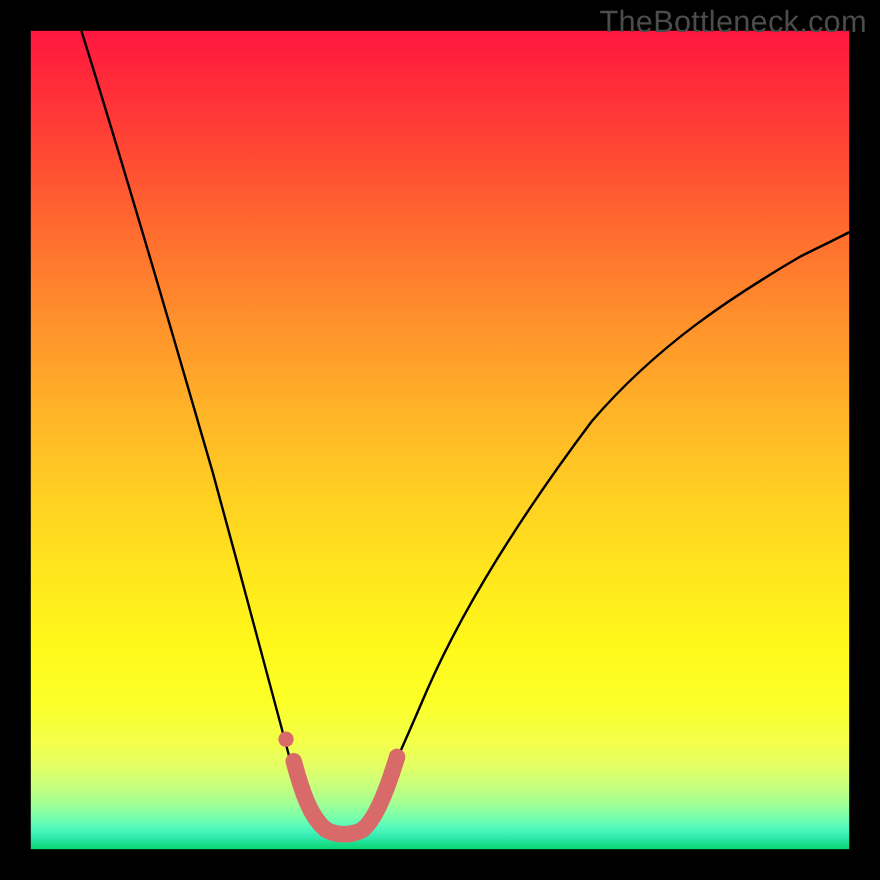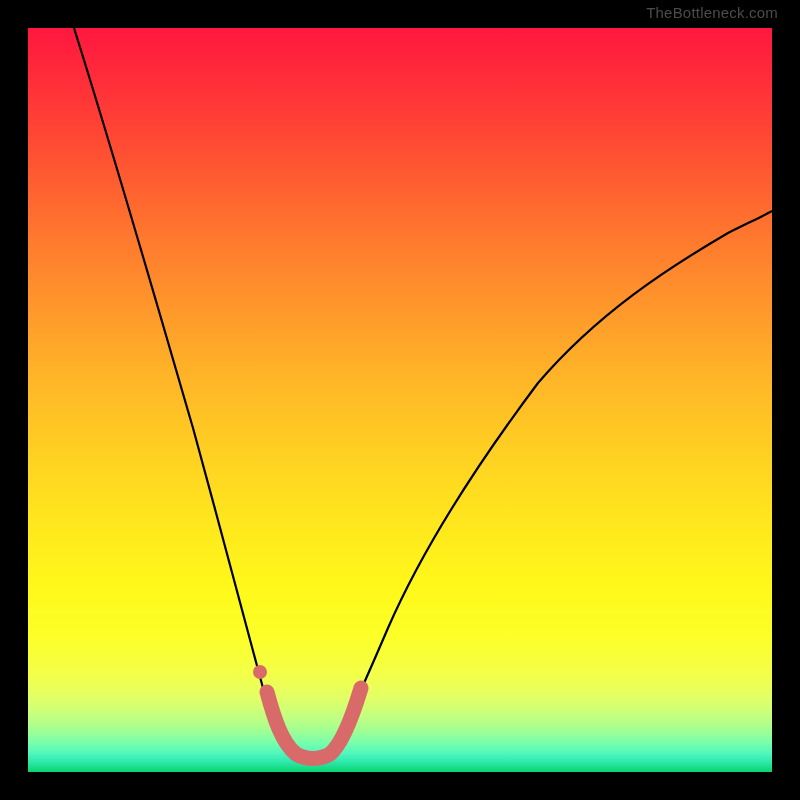--- a/index.html
+++ b/index.html
@@ -53,23 +53,23 @@
     position: absolute;
     left: 28px;
     top: 28px;
     width: 744px;
     height: 744px;
     overflow: visible;
   }
   .watermark {
     position: absolute;
     top: 4px;
-    right: 22px;
+    right: 12px;
     color: #4c4c4c;
-    font-size: 15px;
+    font-size: 28px;
     font-weight: 500;
     letter-spacing: 0.2px;
   }
 </style>
 </head>
 <body>
 
 <div class="frame">
   <div class="plot"></div>
 

